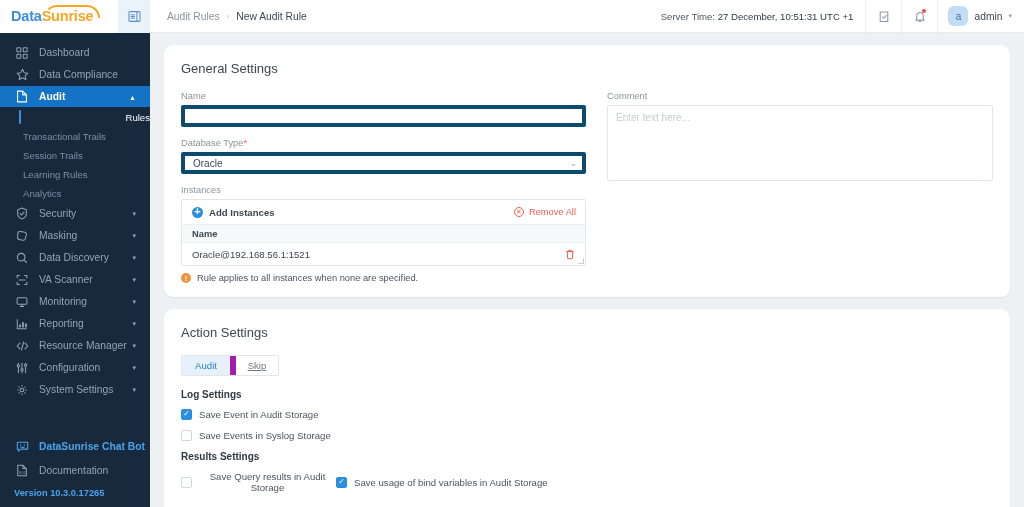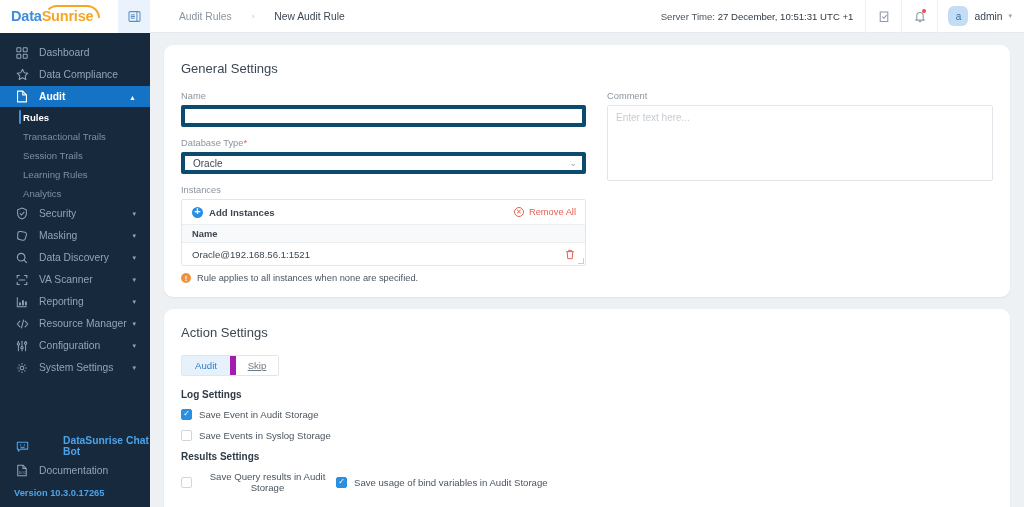--- a/index.html
+++ b/index.html
@@ -73,45 +73,45 @@
   .nav-item.active .chev { color: #ffffff; }
   .sub-wrap { position: relative; padding-left: 23px; }
   .sub-rail {
     position: absolute; left: 19px; top: 2px;
     width: 2px; height: 14px; background: #3f8ddc; border-radius: 2px;
   }
   .sub-item {
     height: 19px; display: flex; align-items: center;
     font-size: 9.6px; color: #7d8fa3; cursor: pointer;
   }
-  .sub-item.active { color: #ffffff; font-weight: bold; }
+  .sub-item.active { color: #ffffff; font-weight: normal; justify-content: flex-end; }
 
   .side-bottom { padding: 0 0 9px 0; }
   .bot-item {
     display: flex; align-items: center;
     height: 24px; padding-left: 14px;
     font-size: 10.3px; cursor: pointer;
   }
   .bot-item .ico { width: 16px; margin-right: 9px; display:flex; align-items:center; justify-content:center; flex:0 0 16px;}
-  .bot-item.chat { color: #4da3ea; font-weight: bold; gap: 24px; }
+  .bot-item.chat { color: #4da3ea; font-weight: bold; }
   .bot-item.doc { color: #93a4b5; }
   .version {
     padding-left: 14px; font-size: 9.3px;
     color: #4da3ea; font-weight: bold; margin-top: 6px;
   }
 
   
   .main { flex: 1; display: flex; flex-direction: column; background: #eef1f4; min-width:0;}
   .topbar {
     height: 33px; background: #ffffff;
     display: flex; align-items: center;
     border-bottom: 1px solid #e6eaee;
     flex: 0 0 33px;
   }
-  .crumbs { padding-left: 17px; display: flex; align-items: center; gap: 20px; font-size: 10.3px; margin-left: 12px; }
+  .crumbs { padding-left: 17px; display: flex; align-items: center; gap: 7px; font-size: 10.3px; }
   .crumb-1 { color: #8a949e; cursor: pointer; }
   .crumb-sep { color: #b9c1c9; font-size: 8px; }
   .crumb-2 { color: #3c4752; }
   .top-right { margin-left: auto; display: flex; align-items: center; height: 33px; }
   .srv { font-size: 9.6px; color: #3c4752; white-space: nowrap; }
   .srv .lbl { color: #4a5560; }
   .srv .val { color: #2f3a45; }
   .ic-btn {
     width: 36px; height: 33px; display: flex; align-items: center; justify-content: center;
     border-left: 1px solid #edf0f3; cursor: pointer; position: relative;
@@ -356,20 +356,31 @@
         <span class="ico">
           <svg width="12" height="12" viewBox="0 0 13 13" fill="none" stroke="#93a4b5" stroke-width="1.2" stroke-linecap="round">
             <path d="M1.3 4V1.6h2.4M9.3 1.6h2.4V4M11.7 9v2.4H9.3M3.7 11.4H1.3V9"></path>
             <line x1="3.4" y1="6.5" x2="9.6" y2="6.5"></line>
           </svg>
         </span>
         <span>VA Scanner</span>
         <span class="chev">▾</span>
       </div>
 
+      <div class="nav-item">
+        <span class="ico">
+          <svg width="12" height="12" viewBox="0 0 13 13" fill="none" stroke="#93a4b5" stroke-width="1.1">
+            <rect x="1.2" y="1.8" width="10.6" height="7.2" rx="1.2"></rect>
+            <line x1="6.5" y1="9" x2="6.5" y2="11.4"></line>
+            <line x1="4.2" y1="11.4" x2="8.8" y2="11.4"></line>
+          </svg>
+        </span>
+        <span>Monitoring</span>
+        <span class="chev">▾</span>
+      </div>
 
       <div class="nav-item">
         <span class="ico">
           <svg width="12" height="12" viewBox="0 0 13 13" fill="none" stroke="#93a4b5" stroke-width="1.1">
             <path d="M1.4 1.4v10.2h10.2"></path>
             <rect x="3.3" y="7" width="2" height="3.2" fill="#93a4b5" stroke="none"></rect>
             <rect x="6.5" y="4.6" width="2" height="5.6" fill="#93a4b5" stroke="none"></rect>
             <rect x="9.7" y="6" width="2" height="4.2" fill="#93a4b5" stroke="none"></rect>
           </svg>
         </span>

